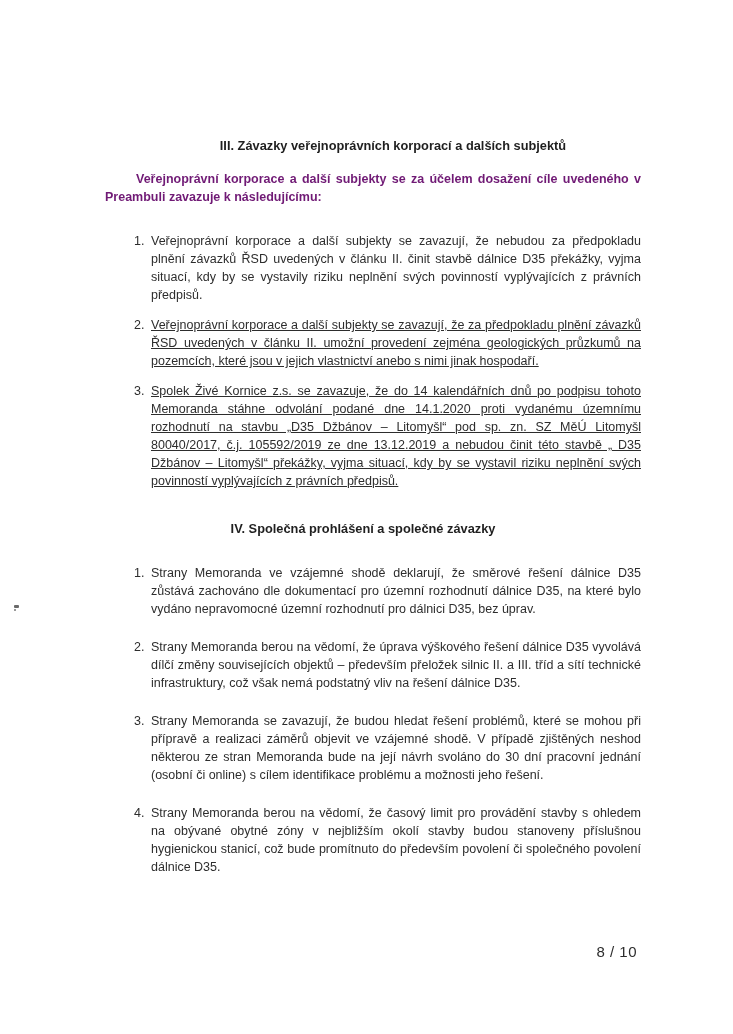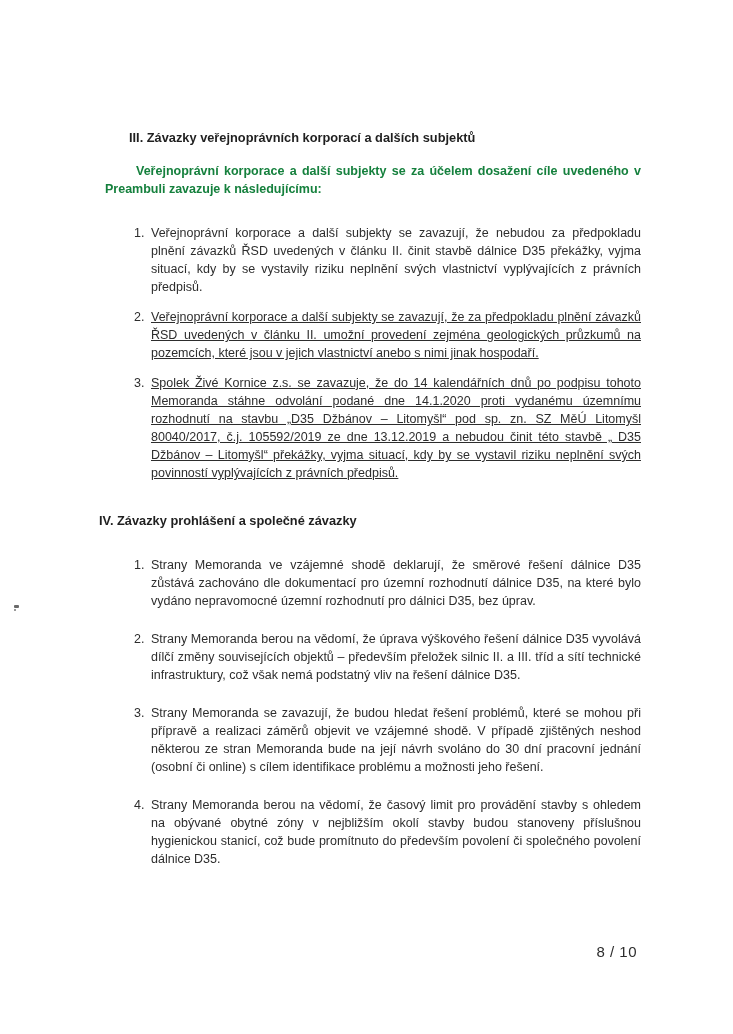--- a/index.html
+++ b/index.html
@@ -18,39 +18,40 @@
   }
   .content {
     position: absolute;
     left: 105px;
     top: 0;
     width: 536px;
     padding-top: 125px;
     box-sizing: content-box;
   }
   .section-heading {
-    margin: 4px;
+    margin: 12px;
     font-size: 12.8px;
     line-height: 18px;
     font-weight: bold;
     color: #1f1f1f;
+    text-align: center;
   }
   .section-heading.shift-right {
     transform: translateX(20px);
   }
   .section-heading.heading-iv {
     margin-top: 30px;
     transform: translateX(-10px);
   }
   .intro {
     margin: 15px 0 0 0;
     font-size: 12.5px;
     line-height: 18px;
     font-weight: bold;
-    color: #15803d;
+    color: #701a75;
     text-align: justify;
     text-indent: 31px;
   }
   ol.doc-list {
     margin: 26px 0 0 0;
     padding: 0 0 0 43px;
     list-style: decimal;
     list-style-position: outside;
   }
   ol.doc-list li {
@@ -96,26 +97,26 @@
 
   <div class="scan-artifact"></div>
 
   <div class="content">
 
     <h1 class="section-heading shift-right">III. Závazky veřejnoprávních korporací a dalších subjektů</h1>
 
     <p class="intro">Veřejnoprávní korporace a další subjekty se za účelem dosažení cíle uvedeného v Preambuli zavazuje k následujícímu:</p>
 
     <ol class="doc-list gap-13">
-        <li>Veřejnoprávní korporace a další subjekty se zavazují, že nebudou za předpokladu plnění závazků ŘSD uvedených v článku II. činit stavbě dálnice D35 překážky, vyjma situací, kdy by se vystavily riziku neplnění svých vlastnictví vyplývajících z právních předpisů.</li>
+        <li>Veřejnoprávní korporace a další subjekty se zavazují, že nebudou za předpokladu plnění závazků ŘSD uvedených v článku II. činit stavbě dálnice D35 překážky, vyjma situací, kdy by se vystavily riziku neplnění svých povinností vyplývajících z právních předpisů.</li>
         <li>Veřejnoprávní korporace a další subjekty se zavazují, že za předpokladu plnění závazků ŘSD uvedených v článku II. umožní provedení zejména geologických průzkumů na pozemcích, které jsou v jejich vlastnictví anebo s nimi jinak hospodaří.</li>
         <li>Spolek Živé Kornice z.s. se zavazuje, že do 14 kalendářních dnů po podpisu tohoto Memoranda stáhne odvolání podané dne 14.1.2020 proti vydanému územnímu rozhodnutí na stavbu „D35 Džbánov – Litomyšl“ pod sp. zn. SZ MěÚ Litomyšl 80040/2017, č.j. 105592/2019 ze dne 13.12.2019 a nebudou činit této stavbě „ D35 Džbánov – Litomyšl“ překážky, vyjma situací, kdy by se vystavil riziku neplnění svých povinností vyplývajících z právních předpisů.</li>
       </ol>
 
-    <h1 class="section-heading heading-iv">IV. Závazky prohlášení a společné závazky</h1>
+    <h1 class="section-heading heading-iv">IV. Společná prohlášení a společné závazky</h1>
 
     <ol class="doc-list gap-15">
         <li>Strany Memoranda ve vzájemné shodě deklarují, že směrové řešení dálnice D35 zůstává zachováno dle dokumentací pro územní rozhodnutí dálnice D35, na které bylo vydáno nepravomocné územní rozhodnutí pro dálnici D35, bez úprav.</li>
         <li>Strany Memoranda berou na vědomí, že úprava výškového řešení dálnice D35 vyvolává dílčí změny souvisejících objektů – především přeložek silnic II. a III. tříd a sítí technické infrastruktury, což však nemá podstatný vliv na řešení dálnice D35.</li>
         <li>Strany Memoranda se zavazují, že budou hledat řešení problémů, které se mohou při přípravě a realizaci záměrů objevit ve vzájemné shodě. V případě zjištěných neshod některou ze stran Memoranda bude na její návrh svoláno do 30 dní pracovní jednání (osobní či online) s cílem identifikace problému a možnosti jeho řešení.</li>
         <li>Strany Memoranda berou na vědomí, že časový limit pro provádění stavby s ohledem na obývané obytné zóny v nejbližším okolí stavby budou stanoveny příslušnou hygienickou stanicí, což bude promítnuto do především povolení či společného povolení dálnice D35.</li>
       </ol>
 
   </div>
 

